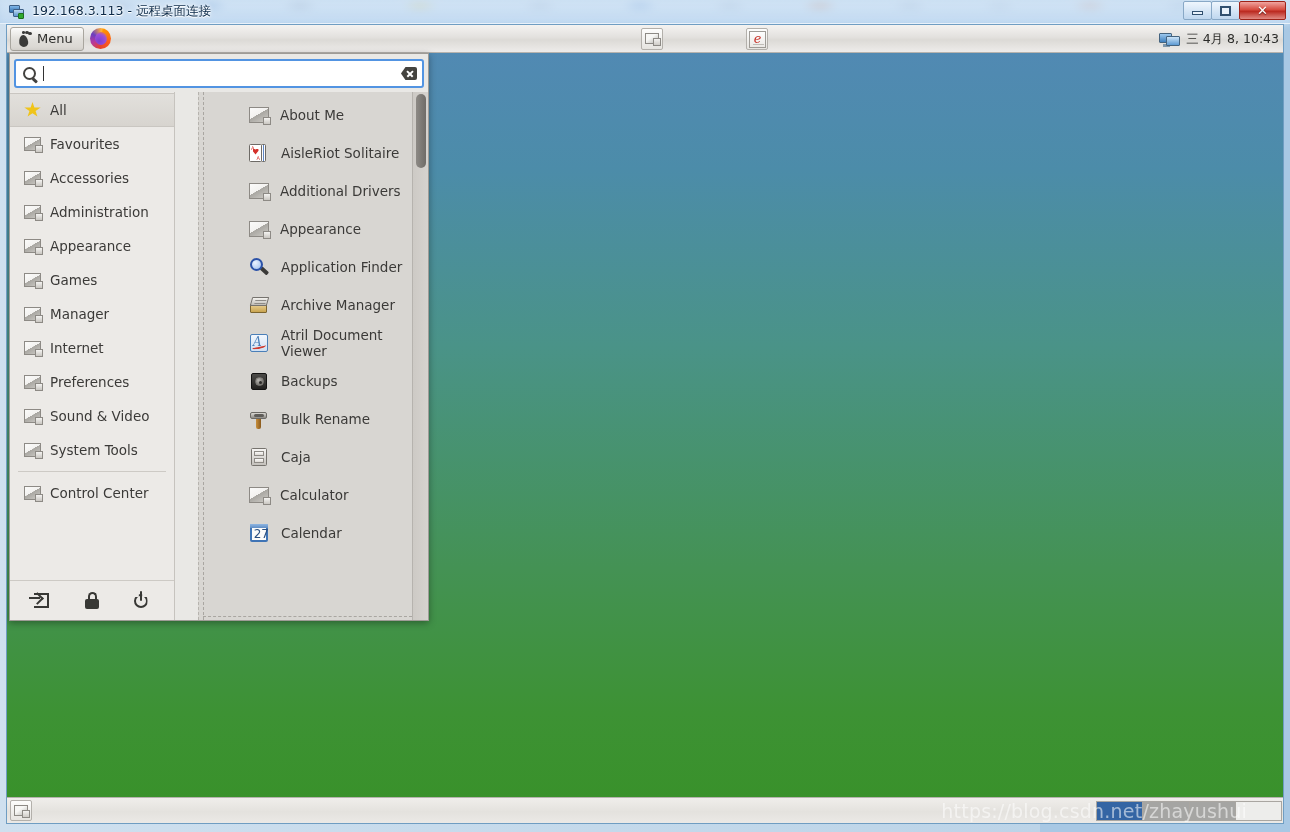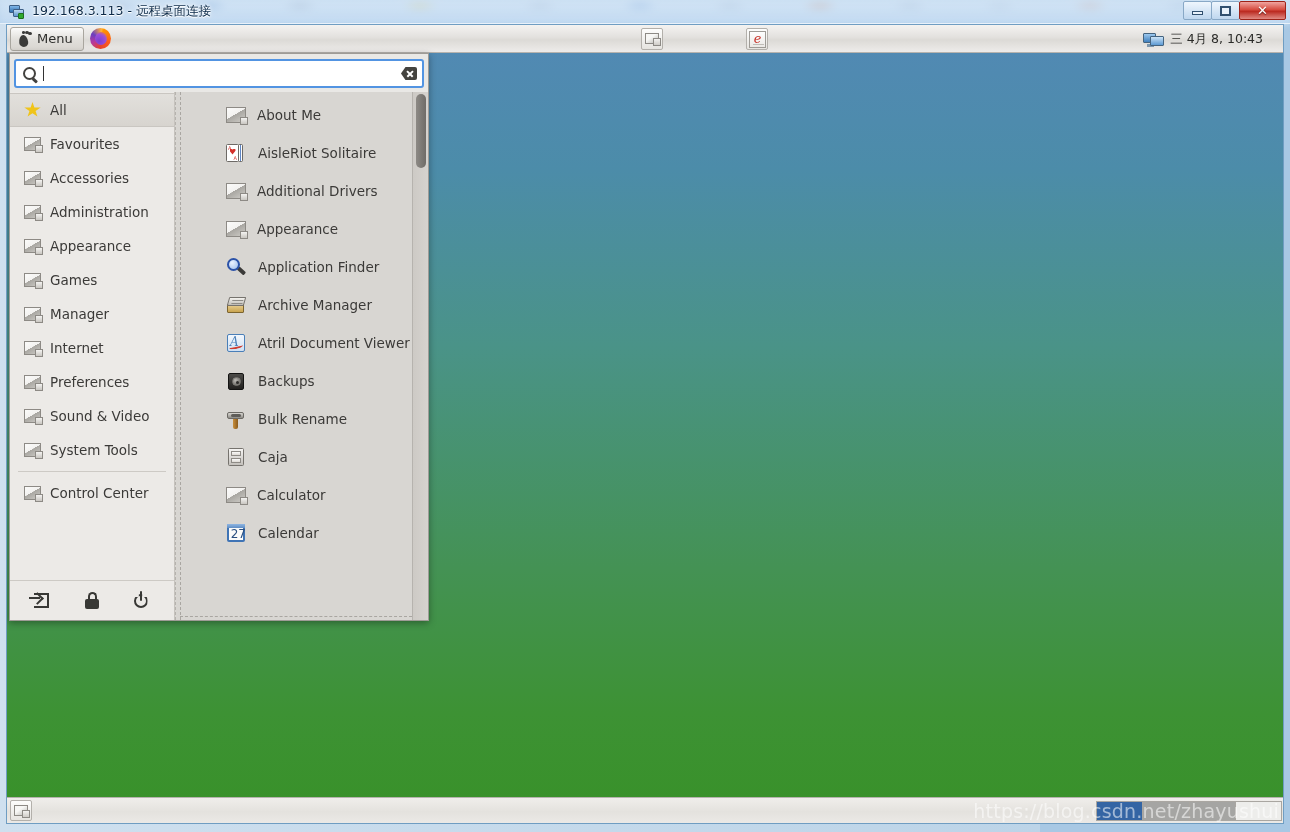--- a/index.html
+++ b/index.html
@@ -137,21 +137,21 @@
     position:absolute; left:2px; top:2px; width:17px; height:17px;
     background:linear-gradient(#fefefe,#ebe9e6); border:1px solid #9e9b96;
     font-family:"DejaVu Serif", serif; font-style:italic; color:#c8332a;
     font-size:13px; line-height:13px; text-align:center;
   }
   .e-glyph::after {
     content:""; position:absolute; left:3px; bottom:2px; width:11px;
     border-top:1px solid #bfbcb7; box-shadow:0 3px 0 -1px #cfccc7;
   }
 
-  .tray { position:absolute; right:16px; top:0; height:28px; display:flex; align-items:center; padding-right:6px; gap:5px; }
+  .tray { position:absolute; right:0; top:0; height:28px; display:flex; align-items:center; padding-right:6px; gap:5px; }
   .net-icon { width:22px; height:17px; position:relative; }
   .net-icon .m1 { position:absolute; left:0; top:2px; width:13px; height:10px;
       background:linear-gradient(#9cc8ee,#3f7fbd); border:1px solid #44637f; border-radius:1px; }
   .net-icon .m1::after { content:""; position:absolute; left:3px; top:10px; width:7px; height:3px; background:#7f98ad; }
   .net-icon .m2 { position:absolute; left:7px; top:5px; width:14px; height:10px;
       background:linear-gradient(#cbe3f7,#5d9ad3); border:1px solid #44637f; border-radius:1px; }
   .clock { font-size:12.5px; color:#2b2b29; white-space:nowrap; }
 
   
   .mate-menu {
@@ -179,21 +179,21 @@
     width:16px; height:13px; background:#44433f; position:relative; flex:0 0 auto;
     border-radius:0 2px 2px 0; cursor:pointer;
     clip-path: polygon(28% 0, 100% 0, 100% 100%, 28% 100%, 0 50%);
   }
   .clear-btn::before, .clear-btn::after {
     content:""; position:absolute; left:5px; top:5.5px; width:8px; height:1.6px; background:#fff;
   }
   .clear-btn::before { transform:rotate(45deg); }
   .clear-btn::after  { transform:rotate(-45deg); }
 
-  .menu-body { flex:1; display:flex; min-height:0; }
+  .menu-body { flex:1; display:flex; min-height:0;gap:23px; }
 
   .cat-col {
     width:165px; background:#eceae7; border-right:1px solid #c6c3be;
     display:flex; flex-direction:column;
   }
   .cat-list { padding-top:1px; }
   .cat-item {
     height:34px; display:flex; align-items:center; gap:9px; padding-left:14px;
     font-size:13.5px; color:#3b3a38; cursor:pointer;
   }
@@ -387,21 +387,21 @@
   }
   .wsswitch {
     position:absolute; right:3px; top:3px; height:20px; width:186px; display:flex;
     border:1px solid #a9a6a1;
   }
   .ws { flex:1; border-right:1px solid #a9a6a1; background:#a5a5a3; cursor:pointer; }
   .ws:last-child { border-right:none; background:#ededeb; }
   .ws.active { background:#3465a4; }
 
   .watermark {
-    position:absolute; right:4px; bottom:1px;
+    position:absolute; right:36px; bottom:1px;
     font-size:19px; color:rgba(255,255,255,.55); white-space:nowrap;
     letter-spacing:.2px; pointer-events:none;
     font-family:"DejaVu Sans", sans-serif;
   }
 </style>
 </head>
 <body>
 
 <div id="rdp-window">
 

